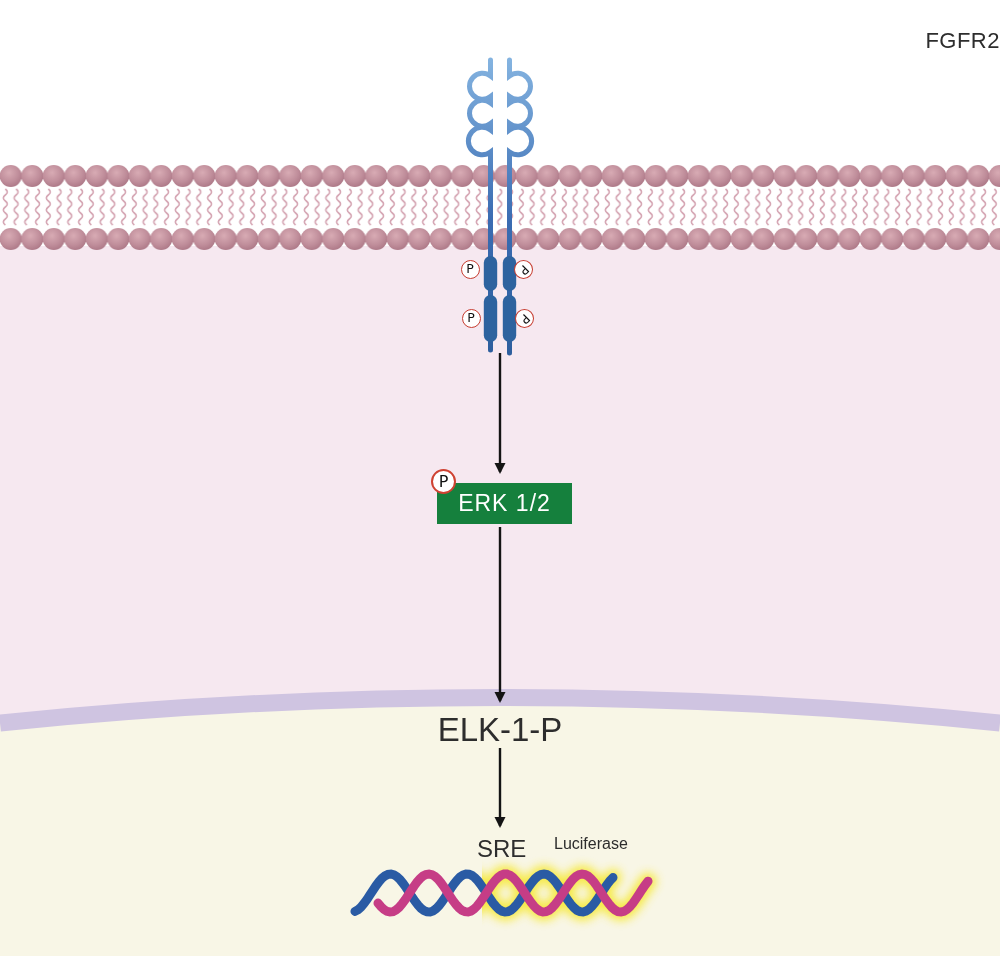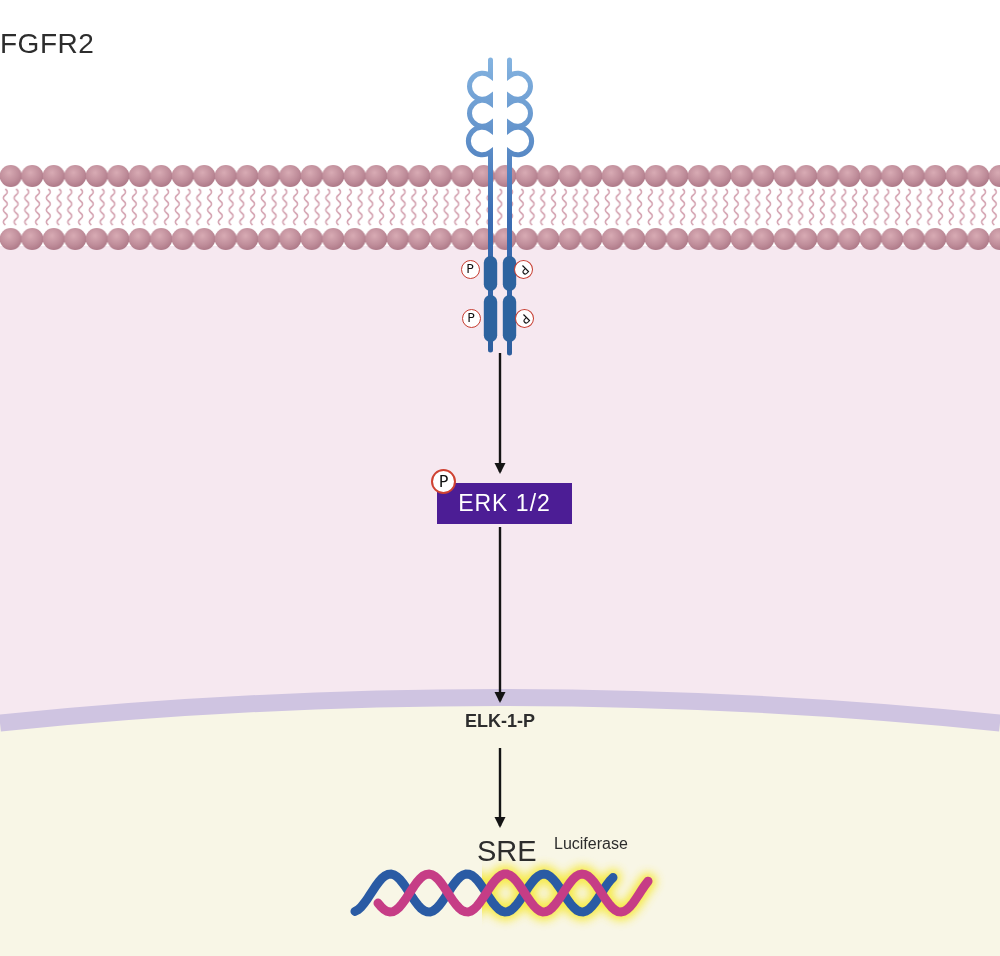--- a/index.html
+++ b/index.html
@@ -7,27 +7,27 @@
     position:relative;width:1000px;height:956px;overflow:hidden;
     background:#ffffff;
     font-family:"Liberation Sans", sans-serif;
     color:#2d2d2d;
   }
   #vector-layer{position:absolute;left:0;top:0;width:1000px;height:956px;}
   .diagram-label{
     position:absolute;color:#2d2d2d;white-space:nowrap;
     font-family:"Liberation Sans", sans-serif;
   }
-  #fgfr2-label{left:0;right:0;top:28px;text-align:left;font-size:28px;letter-spacing:.5px;}
-  #elk-label{left:0;right:0;top:711px;text-align:center;font-size:18px;font-weight:bold;}
-  #sre-label{left:477px;top:835px;font-size:29px;}
+  #fgfr2-label{left:0;right:0;top:28px;text-align:right;font-size:22px;letter-spacing:.5px;}
+  #elk-label{left:0;right:0;top:711px;text-align:center;font-size:33px;}
+  #sre-label{left:477px;top:835px;font-size:24px;}
   #luciferase-label{left:554px;top:835px;font-size:16px;}
   #erk-box{
     position:absolute;left:437px;top:483px;width:135px;height:41px;
-    background:#4c1d95;color:#ffffff;display:flex;align-items:center;justify-content:center;
+    background:#15803d;color:#ffffff;display:flex;align-items:center;justify-content:center;
     font-size:23px;letter-spacing:1px;
   }
   .p-badge{
     position:absolute;box-sizing:border-box;width:19px;height:19px;border-radius:50%;
     background:#ffffff;border:1.7px solid #c63c30;color:#111;
     display:flex;align-items:center;justify-content:center;
     font-size:12.5px;line-height:1;font-family:"DejaVu Sans", sans-serif;
   }
   .p-badge.rot{transform:rotate(135deg);}
   #erk-p-badge{

